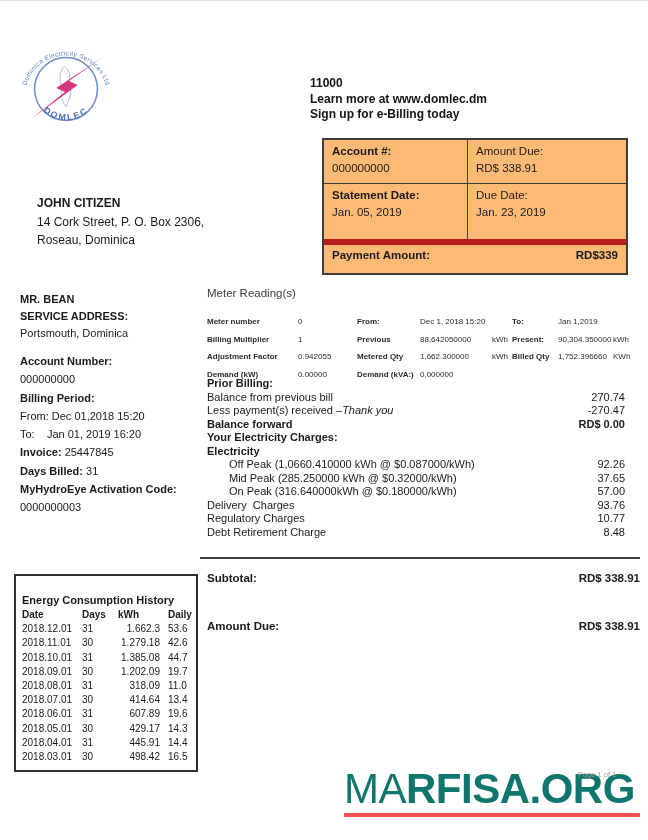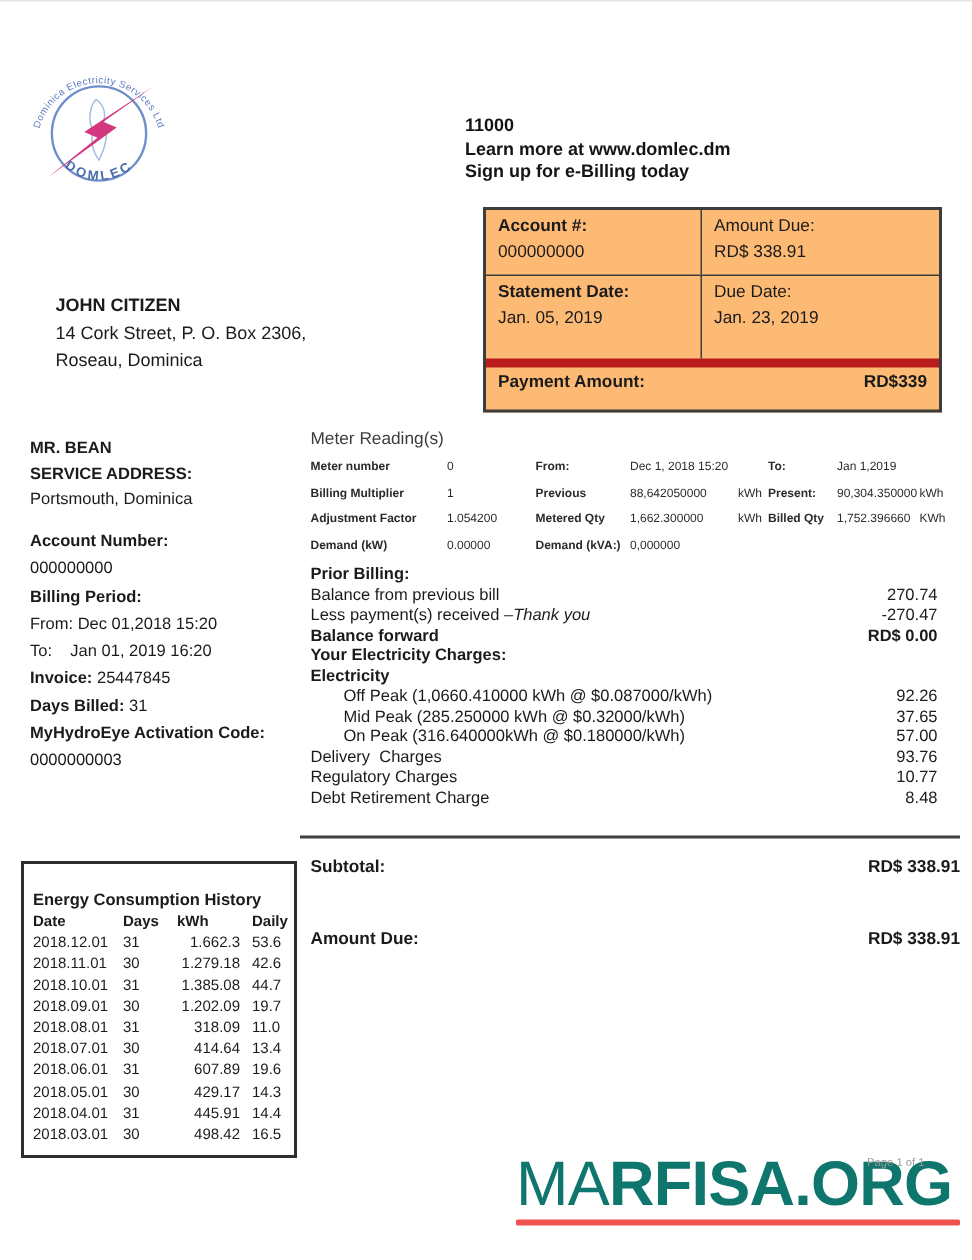--- a/index.html
+++ b/index.html
@@ -38,21 +38,21 @@
 
   
   .service { left:20px; top:291px; font-size:11px; line-height:16.8px; }
 
   
   .acct-details { left:20px; top:352px; font-size:11px; line-height:18.3px; }
   .ad-line { white-space:pre-wrap; }
 
   
   .meter { left:207px; top:287px; width:433px; }
-  .meter-title { font-size:11.5px; color:#3c3c3c; margin-bottom:7px; }
+  .meter-title { font-size:11.5px; color:#3c3c3c; margin-bottom:18px; }
   .mr-row { display:grid; grid-template-columns:91px 59px 63px 72px 20px 46px 55px 27px;
             height:17.7px; font-size:8px; color:#2b2b2b; }
   .mr-cell { white-space:nowrap; }
 
   
   .charges { left:207px; top:377px; width:433px; font-size:11px; }
   .chg-row { display:flex; line-height:13.55px; }
   .chg-label { flex:1; white-space:pre-wrap; }
   .chg-amount { width:80px; text-align:right; padding-right:15px; white-space:nowrap; }
   .chg-row.indent .chg-label { padding-left:22px; }
@@ -180,21 +180,21 @@
         <span class="mr-cell">1</span>
         <span class="mr-cell bold">Previous</span>
         <span class="mr-cell">88,642050000</span>
         <span class="mr-cell">kWh</span>
         <span class="mr-cell bold">Present:</span>
         <span class="mr-cell">90,304.350000</span>
         <span class="mr-cell">kWh</span>
       </div>
       <div class="mr-row">
         <span class="mr-cell bold">Adjustment Factor</span>
-        <span class="mr-cell">1.054200</span>
+        <span class="mr-cell">0.942055</span>
         <span class="mr-cell bold">Metered Qty</span>
         <span class="mr-cell">1,662.300000</span>
         <span class="mr-cell">kWh</span>
         <span class="mr-cell bold">Billed Qty</span>
         <span class="mr-cell">1,752.396660</span>
         <span class="mr-cell">KWh</span>
       </div>
       <div class="mr-row">
         <span class="mr-cell bold">Demand (kW)</span>
         <span class="mr-cell">0.00000</span>

